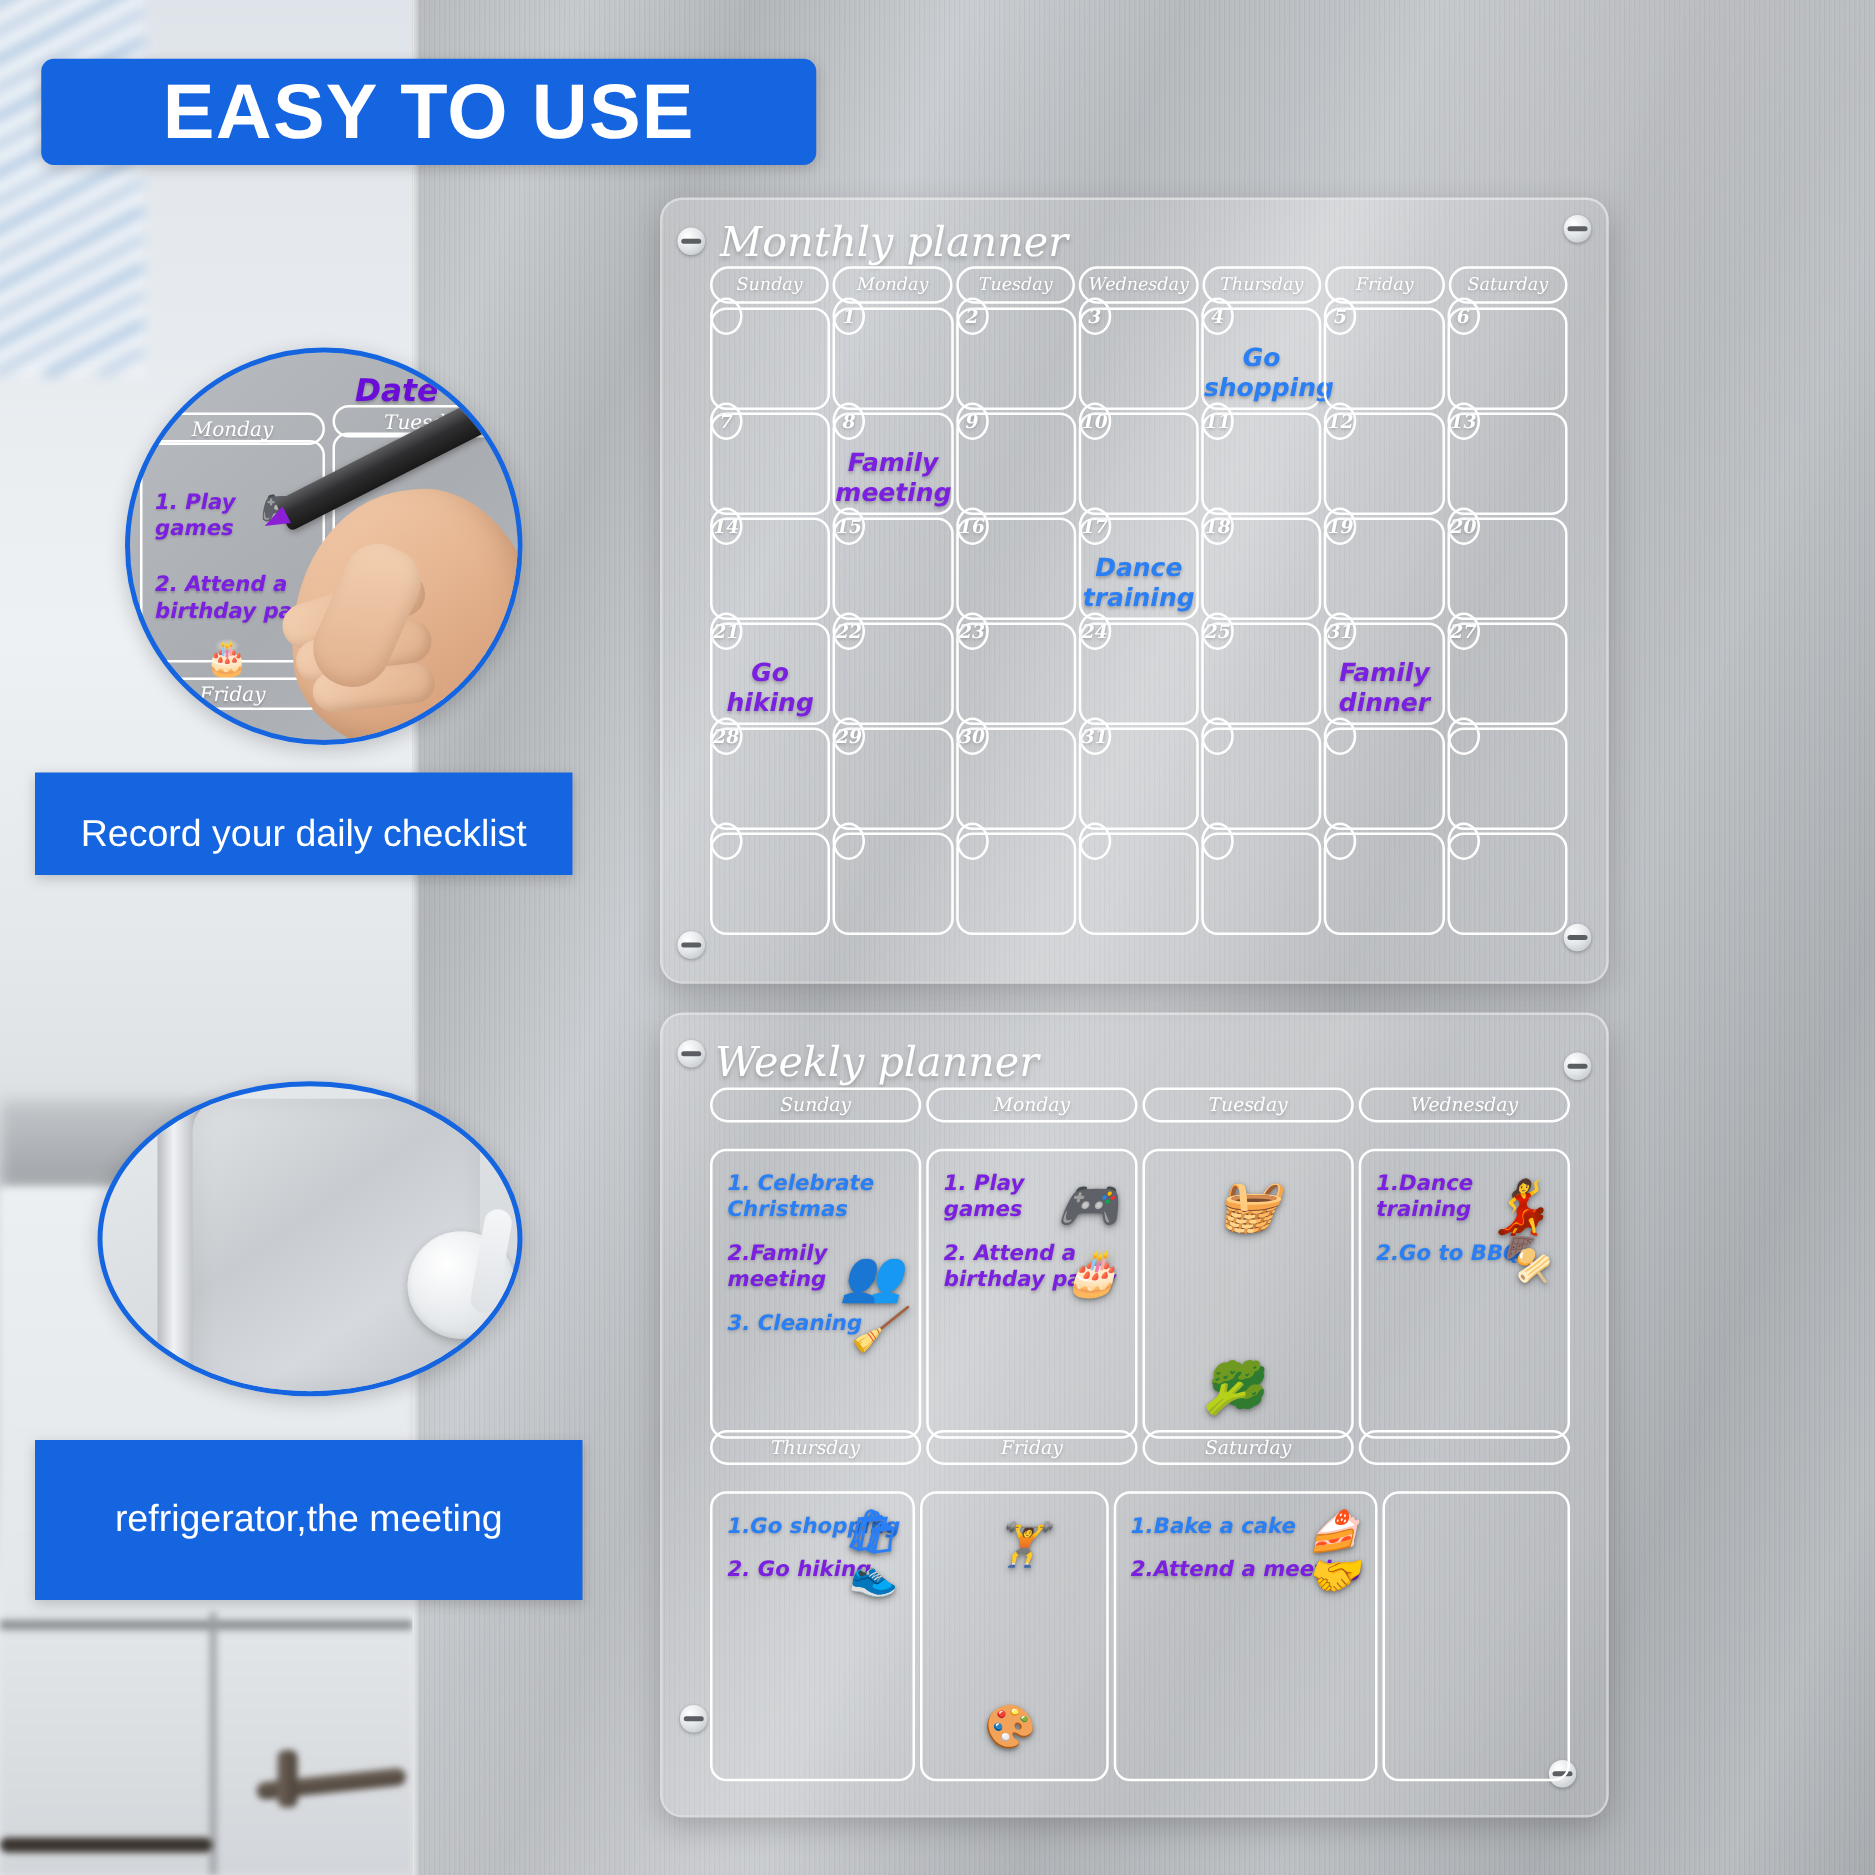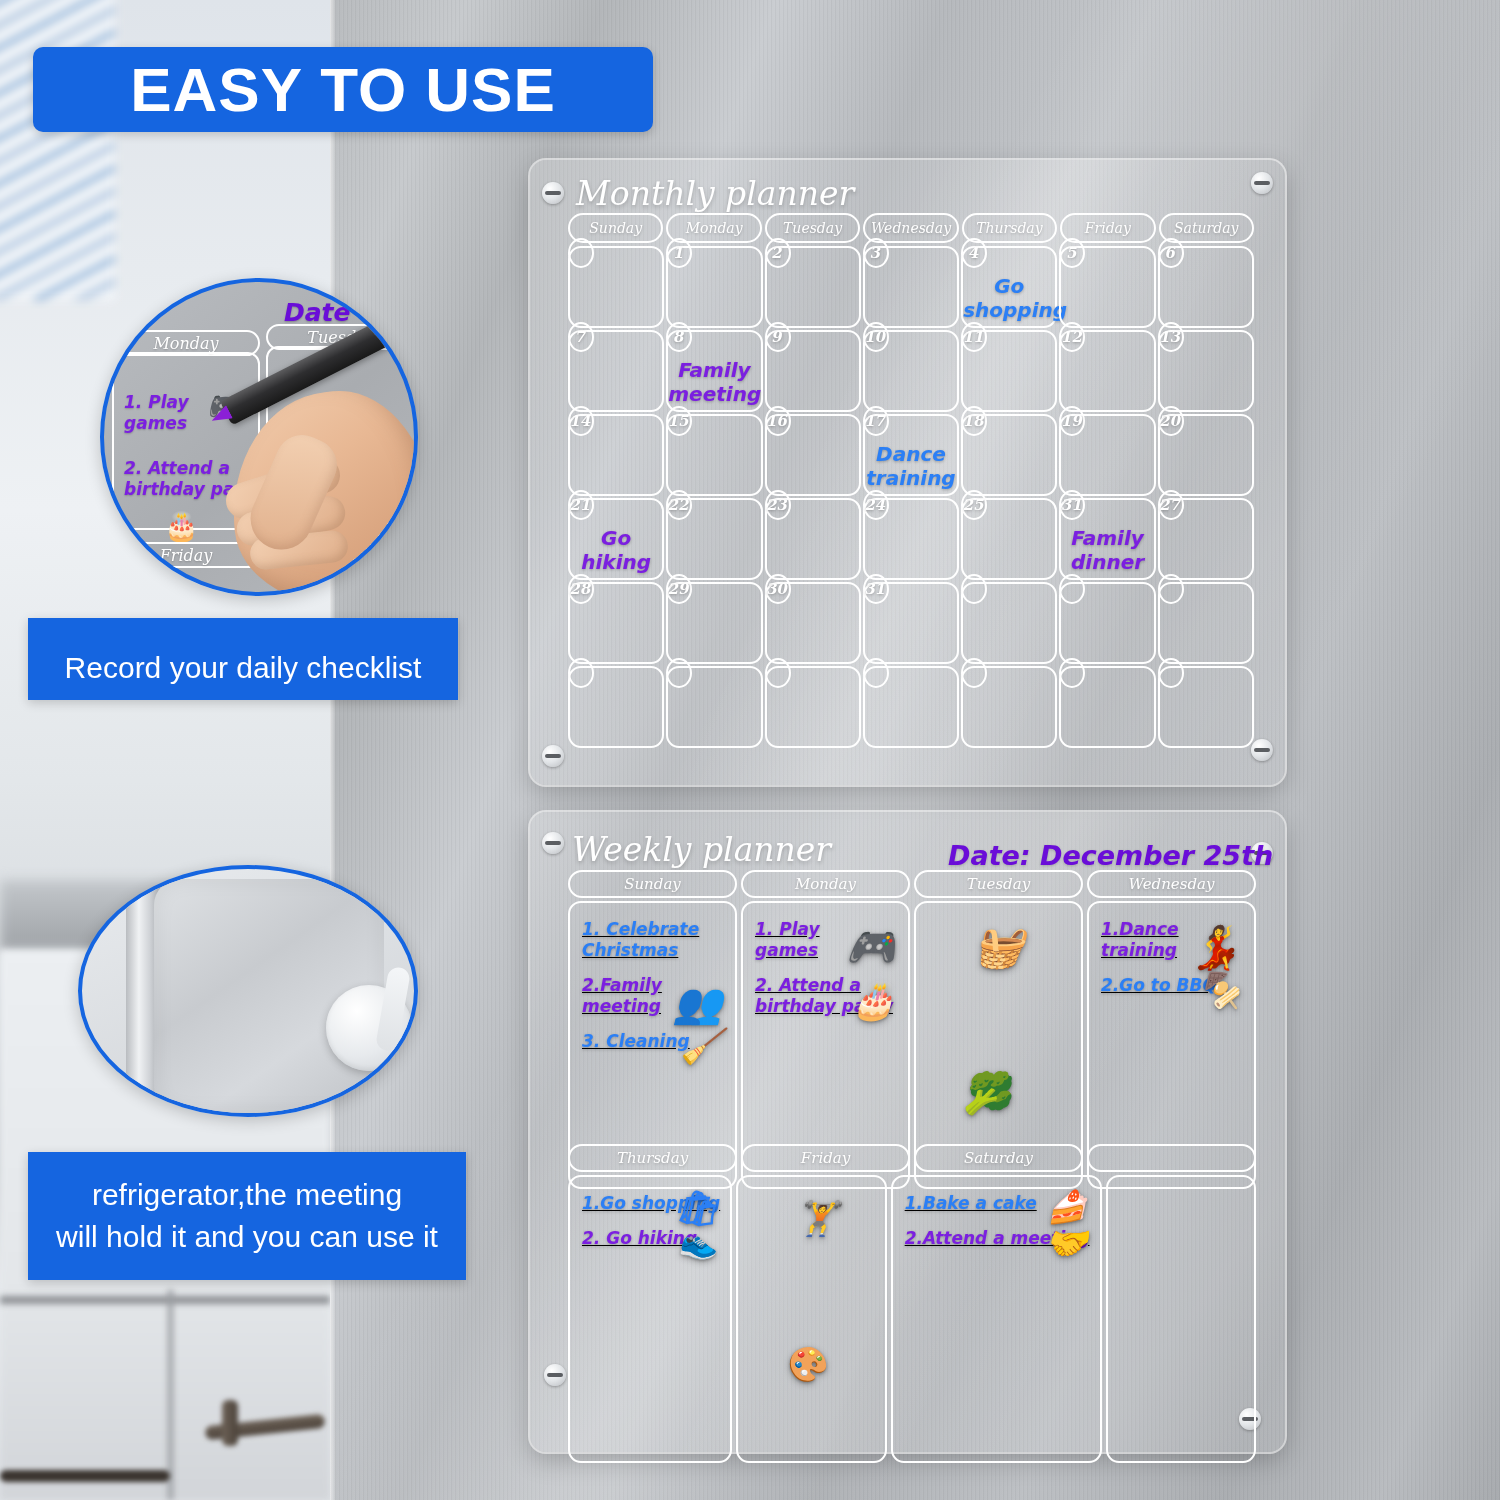--- a/index.html
+++ b/index.html
@@ -469,21 +469,21 @@
     border: 2px solid #ffffff;
     border-radius: 14px;
     color: #ffffff;
     font-family: "DejaVu Serif", serif;
     font-style: italic;
     font-size: 15px;
     text-align: center;
     line-height: 24px;
     text-shadow: 0 1px 3px rgba(0,0,0,.22);
   }
-  .w-cell-row { display: flex; gap: 4px; height: 288px; margin-top: 3px; text-decoration: underline; }
+  .w-cell-row { display: flex; gap: 4px; height: 232px; margin-top: 21px; }
   .w-cell {
     flex: 1;
     position: relative;
     border: 2px solid #ffffff;
     border-radius: 13px;
     padding: 16px 10px 10px 12px;
   }
   .w-item {
     font-family: "DejaVu Sans", sans-serif;
     font-weight: bold;
@@ -572,21 +572,20 @@
   <div class="mg-edge"></div>
   <div class="mg-plate">
     <div class="mg-disc"></div>
   </div>
   <div class="mg-hook"></div>
 </div>
 
 <div class="banner banner-cap2">
   <div>
     <span>refrigerator,the meeting</span>
-    <span>will hold it and you can use it</span>
   </div>
 </div>
 
 <div class="board board-month">
   <div class="board-gloss"></div>
 
   <div class="screw" style="left:12px; top:22px;"></div>
   <div class="screw" style="right:12px; top:12px;"></div>
   <div class="screw" style="left:12px; bottom:18px;"></div>
   <div class="screw" style="right:12px; bottom:24px;"></div>
@@ -746,21 +745,20 @@
 
 <div class="board board-week">
   <div class="board-gloss"></div>
 
   <div class="screw" style="left:12px; top:20px;"></div>
   <div class="screw" style="right:12px; top:30px;"></div>
   <div class="screw" style="left:14px; bottom:66px;"></div>
   <div class="screw" style="right:24px; bottom:22px;"></div>
 
   <div class="planner-title" style="left:42px; top:18px;">Weekly planner</div>
-  <div class="date-label" style="left:418px; top:28px;">Date: December 25th</div>
 
   <div class="w-grid">
     <div class="w-row">
       <div class="w-hdr-row" id="w-hdr-1">
           <div class="w-hdr">Sunday</div>
           <div class="w-hdr">Monday</div>
           <div class="w-hdr">Tuesday</div>
           <div class="w-hdr">Wednesday</div>
         </div>
       <div class="w-cell-row" id="w-cells-1">

